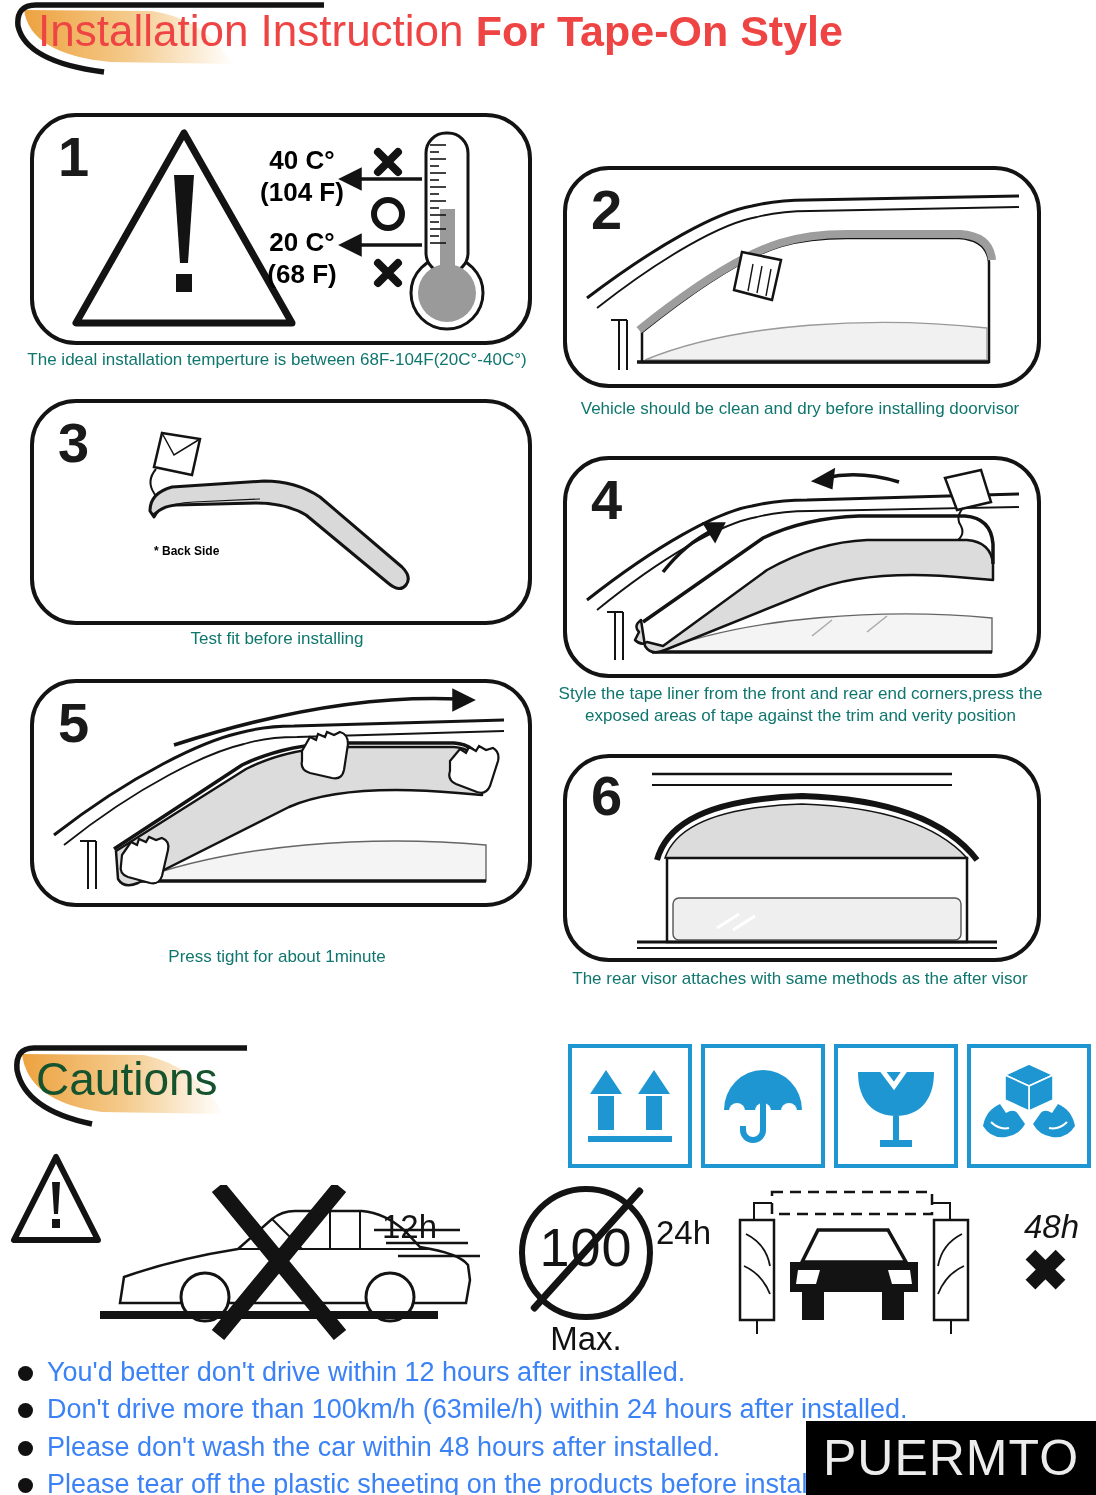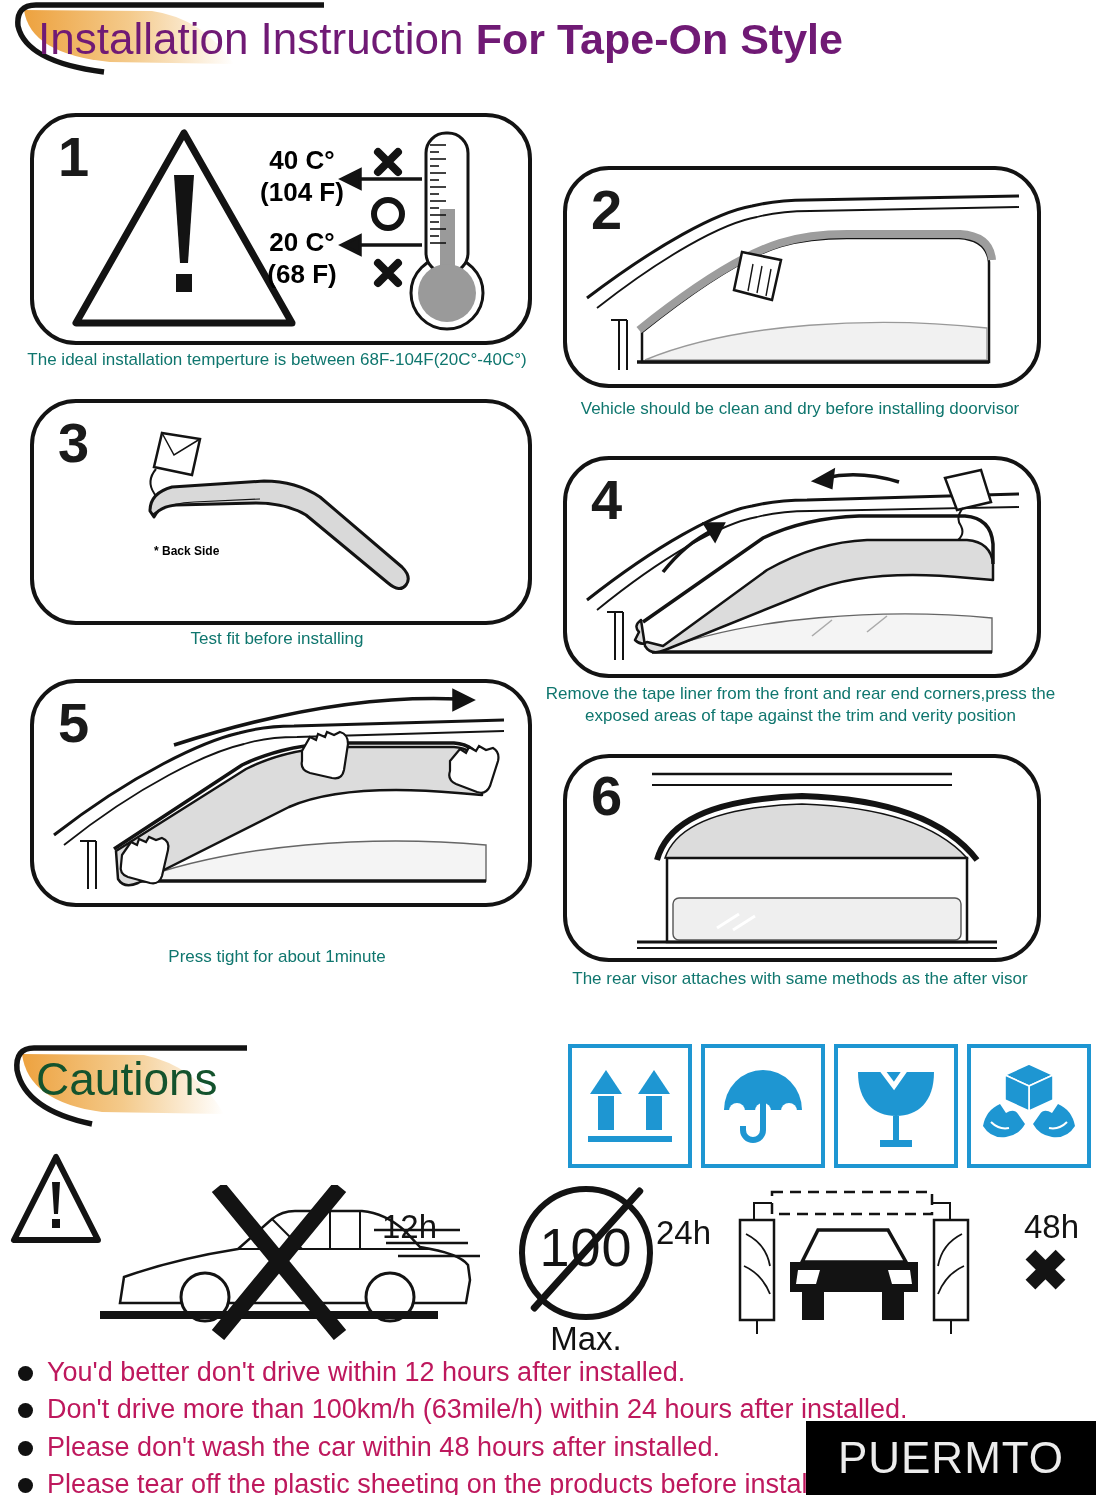--- a/index.html
+++ b/index.html
@@ -1,20 +1,20 @@
 <!DOCTYPE html>
 <html><head>
 <meta charset="utf-8">
 <style>
   html,body{margin:0;padding:0;}
   body{width:1096px;height:1495px;background:#fff;position:relative;overflow:hidden;
        font-family:"Liberation Sans",sans-serif;color:#111;}
   .abs{position:absolute;}
   
-  .title{position:absolute;left:38px;top:14px;font-size:44px;white-space:nowrap;color:#701a75;}
+  .title{position:absolute;left:38px;top:6px;font-size:44px;white-space:nowrap;color:#ef4444;}
   .title .bold{font-weight:bold;font-size:43px;}
   
   .box{position:absolute;border:4px solid #131313;border-radius:46px;background:#fff;}
   .num{position:absolute;font-size:56px;font-weight:bold;color:#1a1a1a;line-height:1;}
   .cap{position:absolute;font-size:17px;line-height:1.28;text-align:center;color:#0f766e;}
   
   .cautions-title{position:absolute;left:36px;top:1052px;font-size:46px;color:#14532d;}
   .pkg-row{position:absolute;left:568px;top:1044px;display:flex;gap:9px;}
   .pkg{width:116px;height:116px;border:4px solid #1e96d2;background:#fff;display:flex;
        align-items:center;justify-content:center;}
@@ -22,25 +22,25 @@
   .speed-num{position:absolute;left:518px;top:1216px;width:136px;text-align:center;
              font-size:54px;font-weight:500;color:#131313;letter-spacing:1px;}
   .slash100{position:absolute;left:505px;top:1246px;width:164px;height:7px;background:#131313;
             transform:rotate(-48deg);border-radius:3px;}
   .max-label{position:absolute;left:518px;top:1320px;width:136px;text-align:center;font-size:33px;}
   .big-x{position:absolute;left:1022px;top:1238px;font-size:56px;font-weight:bold;color:#131313;}
   
   .bullets{position:absolute;left:14px;top:1358px;width:1080px;}
   .bullet-row{display:flex;align-items:flex-start;margin-bottom:9px;}
   .dot{width:15px;height:15px;border-radius:50%;background:#111;margin:8px 14px 0 4px;flex:none;}
-  .bullet-text{font-size:27px;line-height:1.05;color:#be185d;}
+  .bullet-text{font-size:27px;line-height:1.05;color:#3b82f6;}
   
   .brand{position:absolute;left:806px;top:1421px;width:290px;height:74px;background:#000;
          display:flex;align-items:center;justify-content:center;}
-  .brand span{color:#ececec;font-size:44px;letter-spacing:1px;}
+  .brand span{color:#ececec;font-size:50px;letter-spacing:1px;}
   svg text{font-family:"Liberation Sans",sans-serif;}
 </style>
 </head>
 <body>
 
 <svg class="abs" style="left:2px;top:0;" width="330" height="78" viewBox="0 0 330 78">
   <defs>
     <linearGradient id="og" x1="0" y1="0" x2="1" y2="0">
       <stop offset="0" stop-color="#eda23f"></stop>
         <stop offset="0.5" stop-color="#f4ca8b"></stop>
@@ -153,21 +153,21 @@
     <g stroke="#131313" stroke-width="3.5" fill="#131313">
       <path d="M96,112 Q118,84 146,70" fill="none"></path>
         <polygon points="156,64 138,64 148,80"></polygon>
     </g>
     <g>
       <polygon points="378,18 414,10 424,42 390,50" fill="#fff" stroke="#131313" stroke-width="2.5"></polygon>
       <path d="M396,48 q-8,10 -2,18 q4,8 -3,14" stroke="#131313" stroke-width="2" fill="none"></path>
     </g>
   </svg>
 </div>
-<div class="cap" style="left:528px;top:683px;width:545px;">Remove the tape liner from the front and rear end corners,press the exposed areas of tape against the trim and verity position</div>
+<div class="cap" style="left:528px;top:683px;width:545px;">Style the tape liner from the front and rear end corners,press the exposed areas of tape against the trim and verity position</div>
 
 <div class="box" style="left:30px;top:679px;width:494px;height:220px;">
   <div class="num" style="left:24px;top:12px;">5</div>
   <svg width="486" height="212" viewBox="0 0 486 212" style="position:absolute;left:0;top:0;">
     <g stroke="#131313" stroke-width="3.5" fill="#131313">
       <path d="M140,62 Q300,10 426,16" fill="none"></path>
         <polygon points="438,17 420,8 420,26"></polygon>
     </g>
     <path d="M20,152 C100,90 170,58 205,50 Q230,43 260,43 L470,37" stroke="#131313" stroke-width="3" fill="none"></path>
     <path d="M30,162 C105,102 175,69 210,61 Q233,54 263,54 L470,48" stroke="#131313" stroke-width="1.8" fill="none"></path>
@@ -296,21 +296,21 @@
   <path d="M224,48 q-20,10 -24,32 M226,80 q-18,8 -26,28" stroke="#131313" stroke-width="1.8" fill="none"></path>
   <line x1="19" y1="134" x2="19" y2="148" stroke="#131313" stroke-width="2"></line>
   <line x1="213" y1="134" x2="213" y2="148" stroke="#131313" stroke-width="2"></line>
   <polygon points="64,76 80,44 150,44 168,76" fill="#fff" stroke="#131313" stroke-width="3.5"></polygon>
   <rect x="52" y="76" width="128" height="30" fill="#131313"></rect>
   <polygon points="60,84 82,84 78,98 58,98" fill="#fff"></polygon>
   <polygon points="150,84 172,84 174,98 154,98" fill="#fff"></polygon>
   <rect x="64" y="106" width="22" height="28" fill="#131313"></rect>
   <rect x="144" y="106" width="22" height="28" fill="#131313"></rect>
 </svg>
-<div class="hour" style="left:1024px;top:1192px;">48h</div>
+<div class="hour" style="left:1024px;top:1192px;font-style:italic;">48h</div>
 <div class="big-x">✖</div>
 
 <div class="bullets">
   <div class="bullet-row">
     <span class="dot"></span>
     <span class="bullet-text">You'd better don't drive within 12 hours after installed.</span>
   </div>
   <div class="bullet-row">
     <span class="dot"></span>
     <span class="bullet-text">Don't drive more than 100km/h (63mile/h) within 24 hours after installed.</span>

